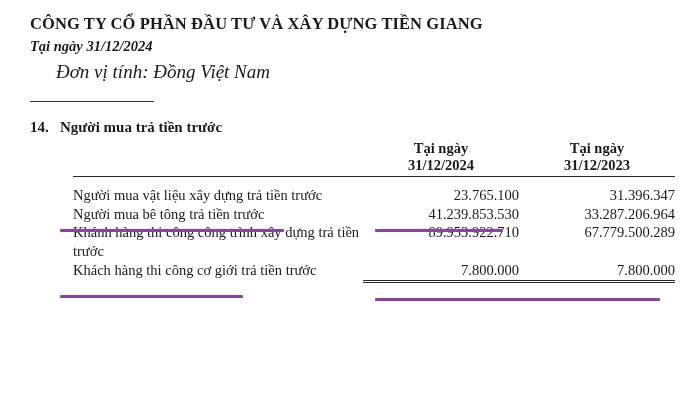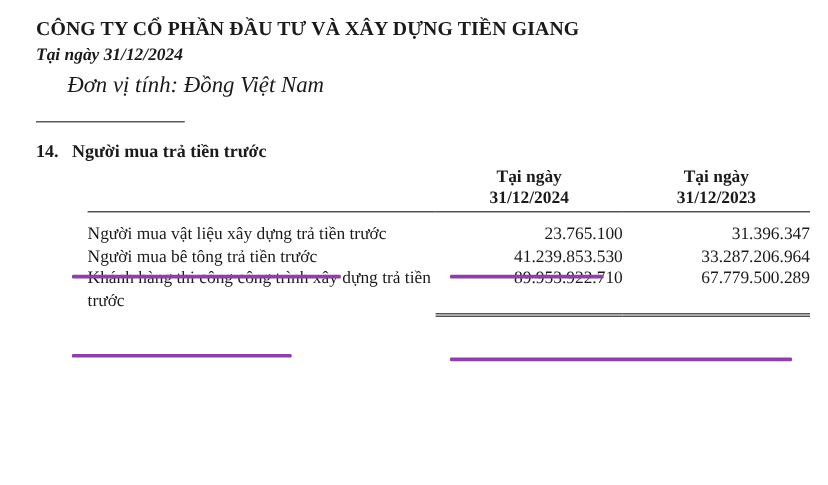--- a/index.html
+++ b/index.html
@@ -200,20 +200,25 @@
       <tr>
         <td class="lbl">Người mua bê tông trả tiền trước</td>
         <td class="num">41.239.853.530</td>
         <td class="num right-pad">33.287.206.964</td>
       </tr>
       <tr>
         <td class="lbl">Khánh hàng thi công công trình xây dựng trả tiền trước</td>
         <td class="num">89.953.922.710</td>
         <td class="num right-pad">67.779.500.289</td>
       </tr>
+      <tr>
+        <td class="lbl">Khách hàng thi công cơ giới trả tiền trước</td>
+        <td class="num">7.800.000</td>
+        <td class="num right-pad">7.800.000</td>
+      </tr>
       <tr class="total-line">
         <td class="blank"></td>
         <td></td>
         <td></td>
       </tr>
       <tr class="total-line">
         <td class="blank"></td>
         <td></td>
         <td></td>
       </tr>

